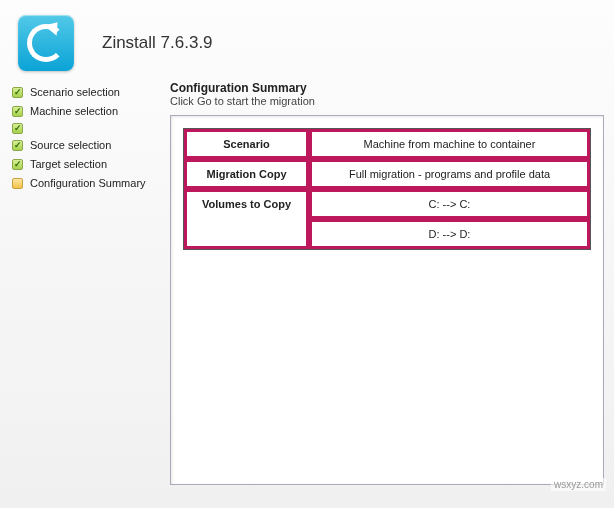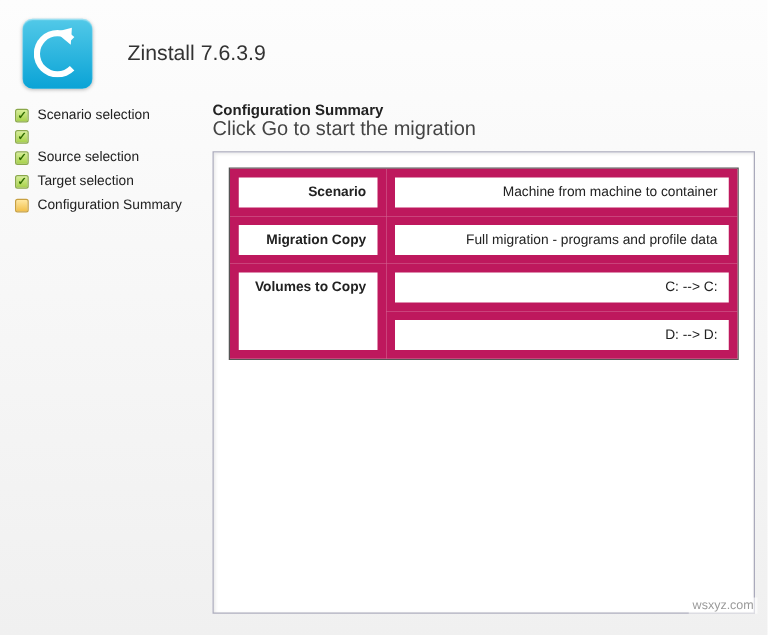--- a/index.html
+++ b/index.html
@@ -79,38 +79,38 @@
     }
     .chk.active { border-color: #c8a040; background: linear-gradient(to bottom,#ffe7a0,#f2c04a); }
     .chk.active::after { content:""; }
     .chk.empty { border-color: #c0c0c0; background: #f8f8f8; }
     .chk.empty::after { content:""; }
     .content {
       flex: 1;
       padding: 0 0 0 4px;
     }
     .section-title { font-weight: bold; font-size: 12px; }
-    .section-sub { font-size: 16px; color: #444; margin-bottom: 8px; }
+    .section-sub { font-size: 11px; color: #444; margin-bottom: 8px; }
     .panel {
       background: #fff;
       border: 1px solid #aab;
       box-shadow: inset 1px 1px 3px rgba(0,0,0,0.1);
       padding: 12px;
       height: 370px;
     }
     .summary-table {
       width: 100%;
       border-collapse: separate;
       border-spacing: 0;
       border: 1px solid #555;
     }
     .summary-table th, .summary-table td {
-      border: 7px solid #be185d;
+      border: 3px solid #be185d;
       padding: 6px 9px;
-      text-align: right;
+      text-align: center;
       font-size: 11px;
       font-weight: normal;
       vertical-align: top;
     }
     .summary-table th { font-weight: bold; width: 125px; }
     .watermark {
       position: absolute;
       right: 8px; bottom: 17px;
       font-size: 10px;
       color: #9a9a9a;
@@ -126,20 +126,24 @@
     <div class="logo-arrow"></div>
   </div>
   <div class="app-title">Zinstall 7.6.3.9</div>
 </div>
 
 <div class="main">
   <div class="sidebar">
     <div class="side-item">
       <span class="chk"></span>
       <span>Scenario selection</span>
+    </div>
+    <div class="side-item">
+      <span class="chk"></span>
+      <span>Machine selection</span>
     </div>
     <div class="side-item">
       <span class="chk"></span>
     </div>
     <div class="side-item">
       <span class="chk"></span>
       <span>Source selection</span>
     </div>
     <div class="side-item">
       <span class="chk"></span>

